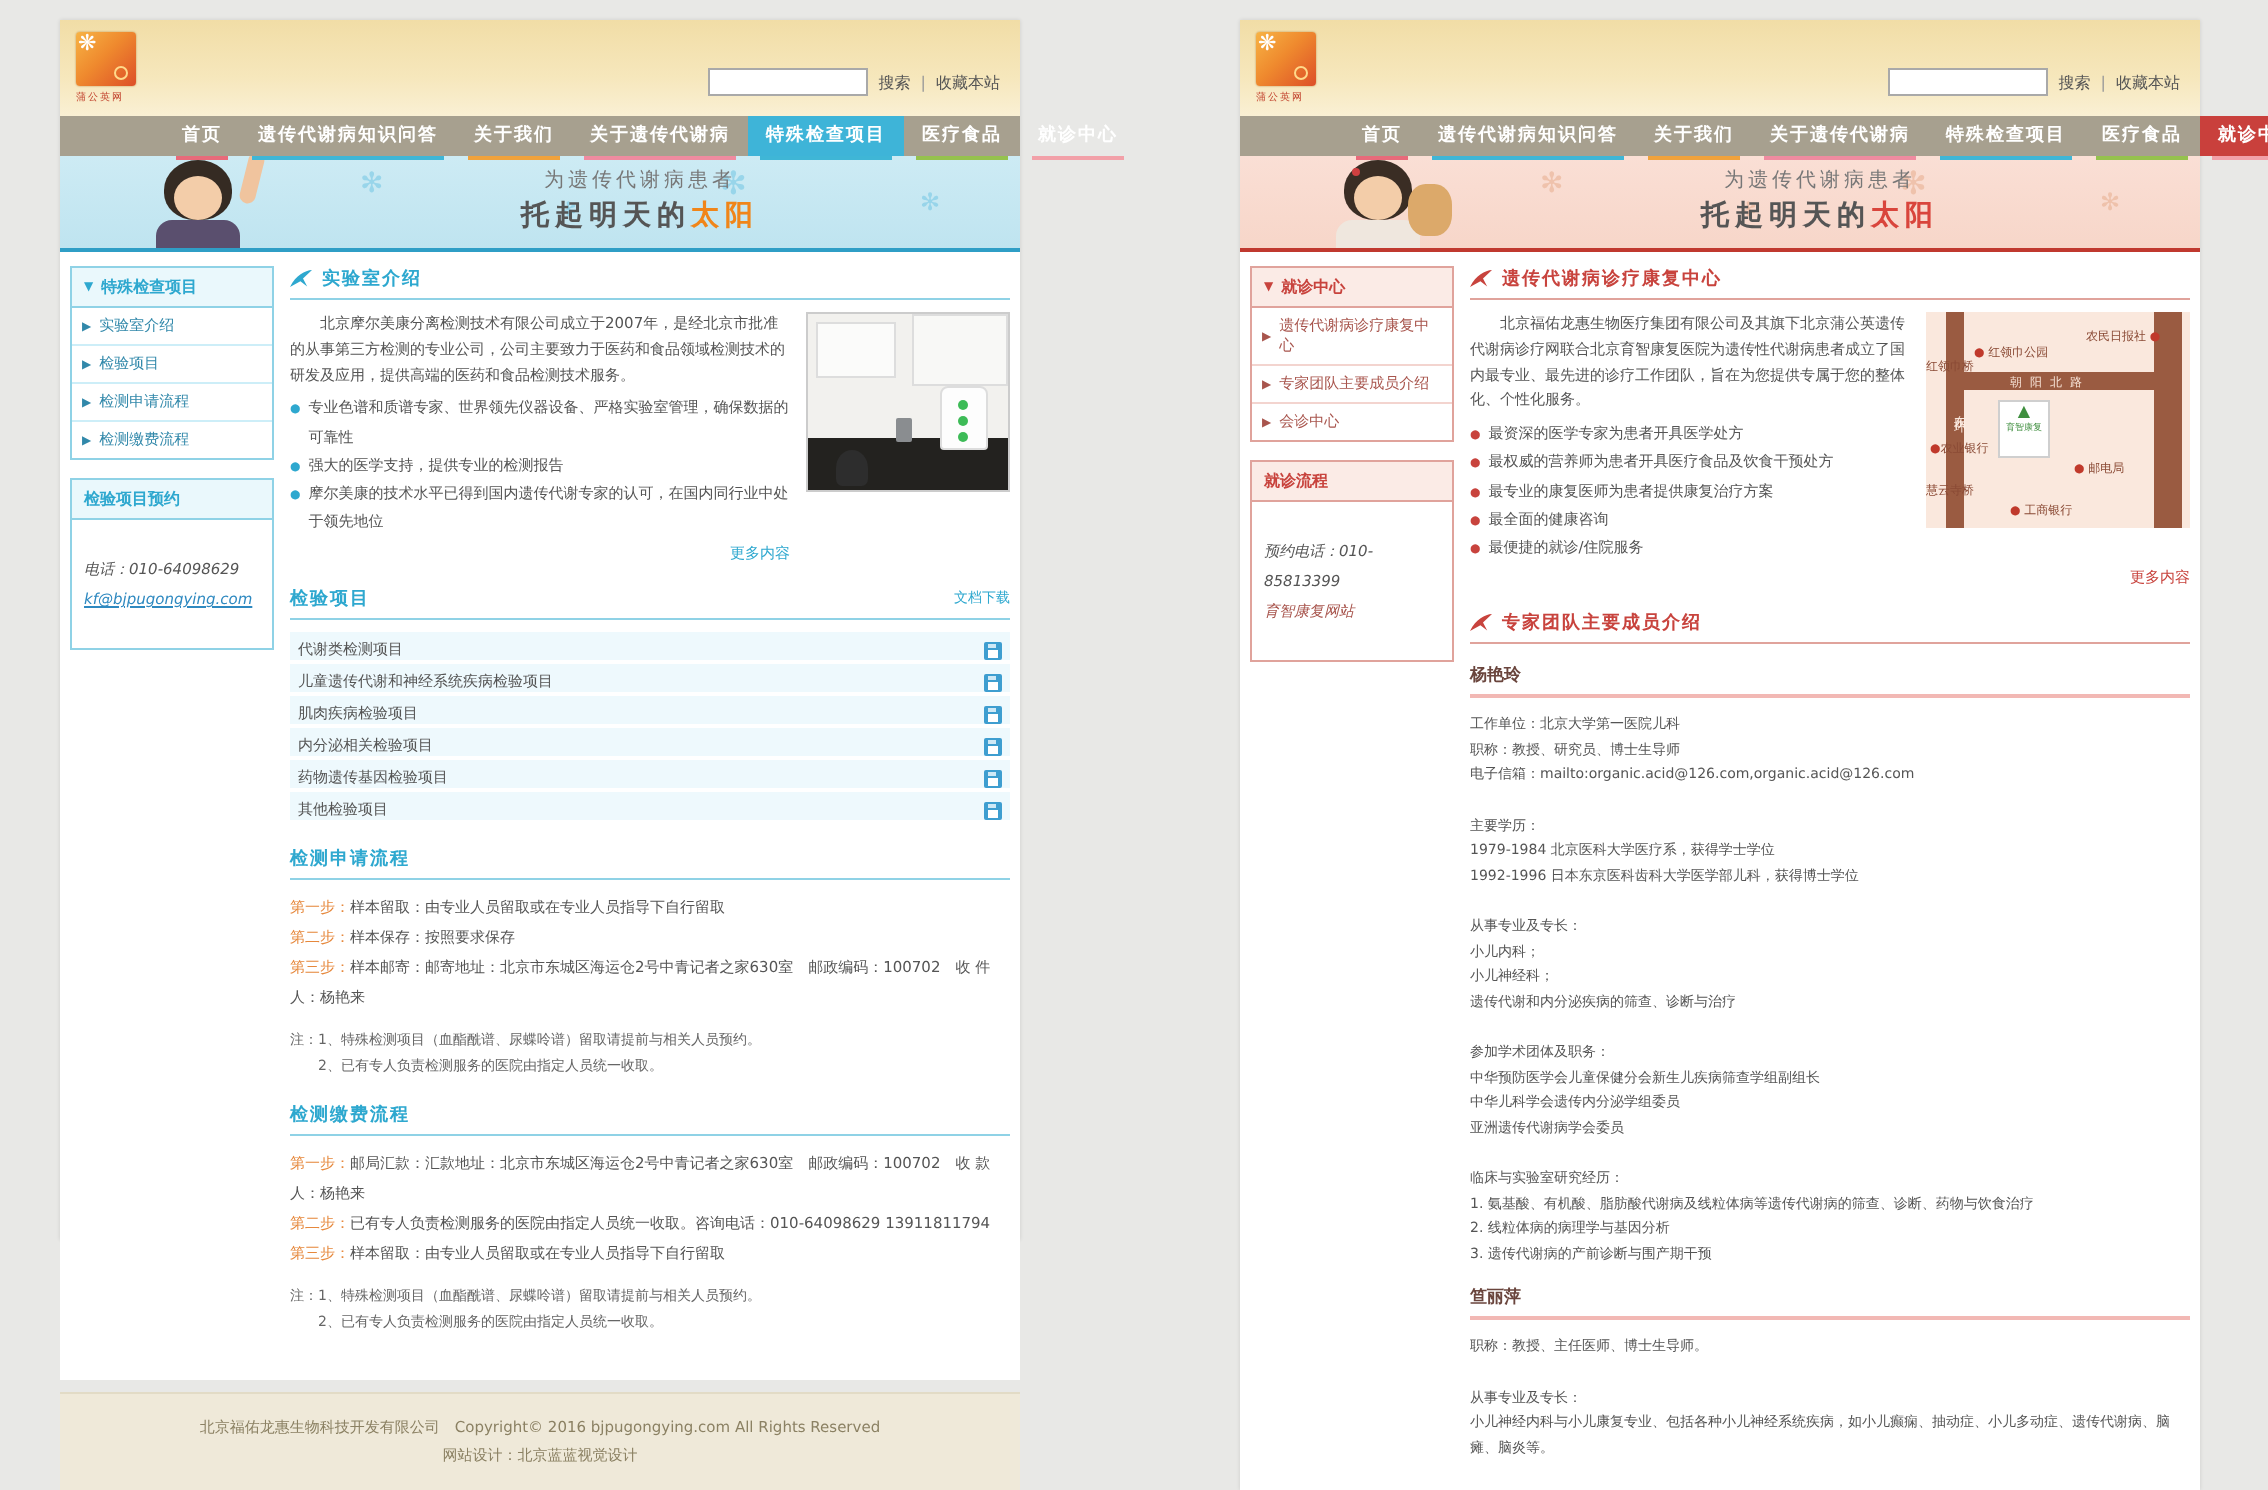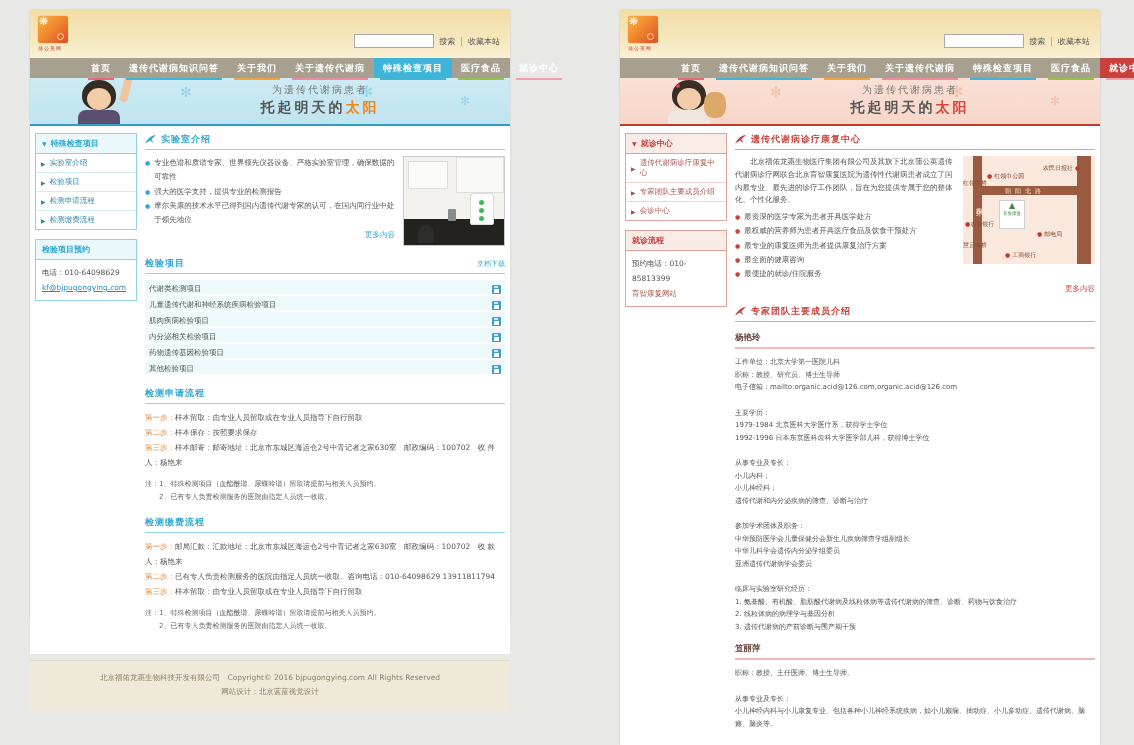--- a/index.html
+++ b/index.html
@@ -55,21 +55,21 @@
   .pcontent{display:flex;gap:8px;background:#fff;padding:7px 5px 10px 5px;}
   .page.left .pcontent{min-height:418px;}
   .page.right .pcontent{min-height:548px;}
   aside{width:102px;flex:none;}
   .menu,.cbox{border:1px solid var(--bd);margin-bottom:9px;background:#fff;}
   .boxhd{background:var(--hdbg);color:var(--ac);font-size:8px;font-weight:bold;padding:4px 6px;border-bottom:1px solid var(--bd);display:flex;align-items:center;gap:4px;}
   .boxhd .tri{font-size:6px;}
   .menu .it{display:flex;align-items:center;gap:4px;padding:4px 5px;border-bottom:1px solid var(--bdl);font-size:7.5px;color:var(--itc);cursor:pointer;}
   .menu .it:last-child{border-bottom:none;}
   .menu .it .tri{font-size:6px;color:var(--itc);}
-  .cbox .bd{padding:5px 6px;font-size:7.5px;color:#555;line-height:2;}
+  .cbox .bd{padding:17px 6px;font-size:7.5px;color:#555;line-height:2;font-style:italic;}
   .cbox .bd a{color:#2e89c0;text-decoration:underline;}
   .page.right .cbox .bd a{color:var(--itc);text-decoration:none;}
 
   main{flex:1;min-width:0;}
   .sec{margin-bottom:11px;}
   .shead{display:flex;align-items:center;gap:5px;border-bottom:1px solid var(--bd);padding-bottom:3px;margin-bottom:6px;}
   .sicon{color:var(--ac);flex:none;display:flex;}
   .stitle{color:var(--ac);font-size:9px;font-weight:bold;letter-spacing:1px;}
   .sright{margin-left:auto;font-size:7px;color:var(--ac);text-decoration:none;}
   .cols{display:flex;gap:8px;}
@@ -202,20 +202,21 @@
           <div class="shead">
             <span class="sicon">
                 <svg width="11" height="9" viewBox="0 0 11 9">
                   <path d="M0 8.5 C3 2.5 7.5 .2 11 0 L6.5 4.2 L8.6 8.2 L5.2 5.6 Z" fill="currentColor"></path>
                 </svg>
               </span>
             <span class="stitle">实验室介绍</span>
           </div>
           <div class="cols">
             <div class="txt">
+              <p class="para">北京摩尔美康分离检测技术有限公司成立于2007年，是经北京市批准的从事第三方检测的专业公司，公司主要致力于医药和食品领域检测技术的研发及应用，提供高端的医药和食品检测技术服务。</p>
               <div class="bl">
                   <span class="dot">●</span>
                   <span>专业色谱和质谱专家、世界领先仪器设备、严格实验室管理，确保数据的可靠性</span>
                 </div>
               <div class="bl">
                   <span class="dot">●</span>
                   <span>强大的医学支持，提供专业的检测报告</span>
                 </div>
               <div class="bl">
                   <span class="dot">●</span>

